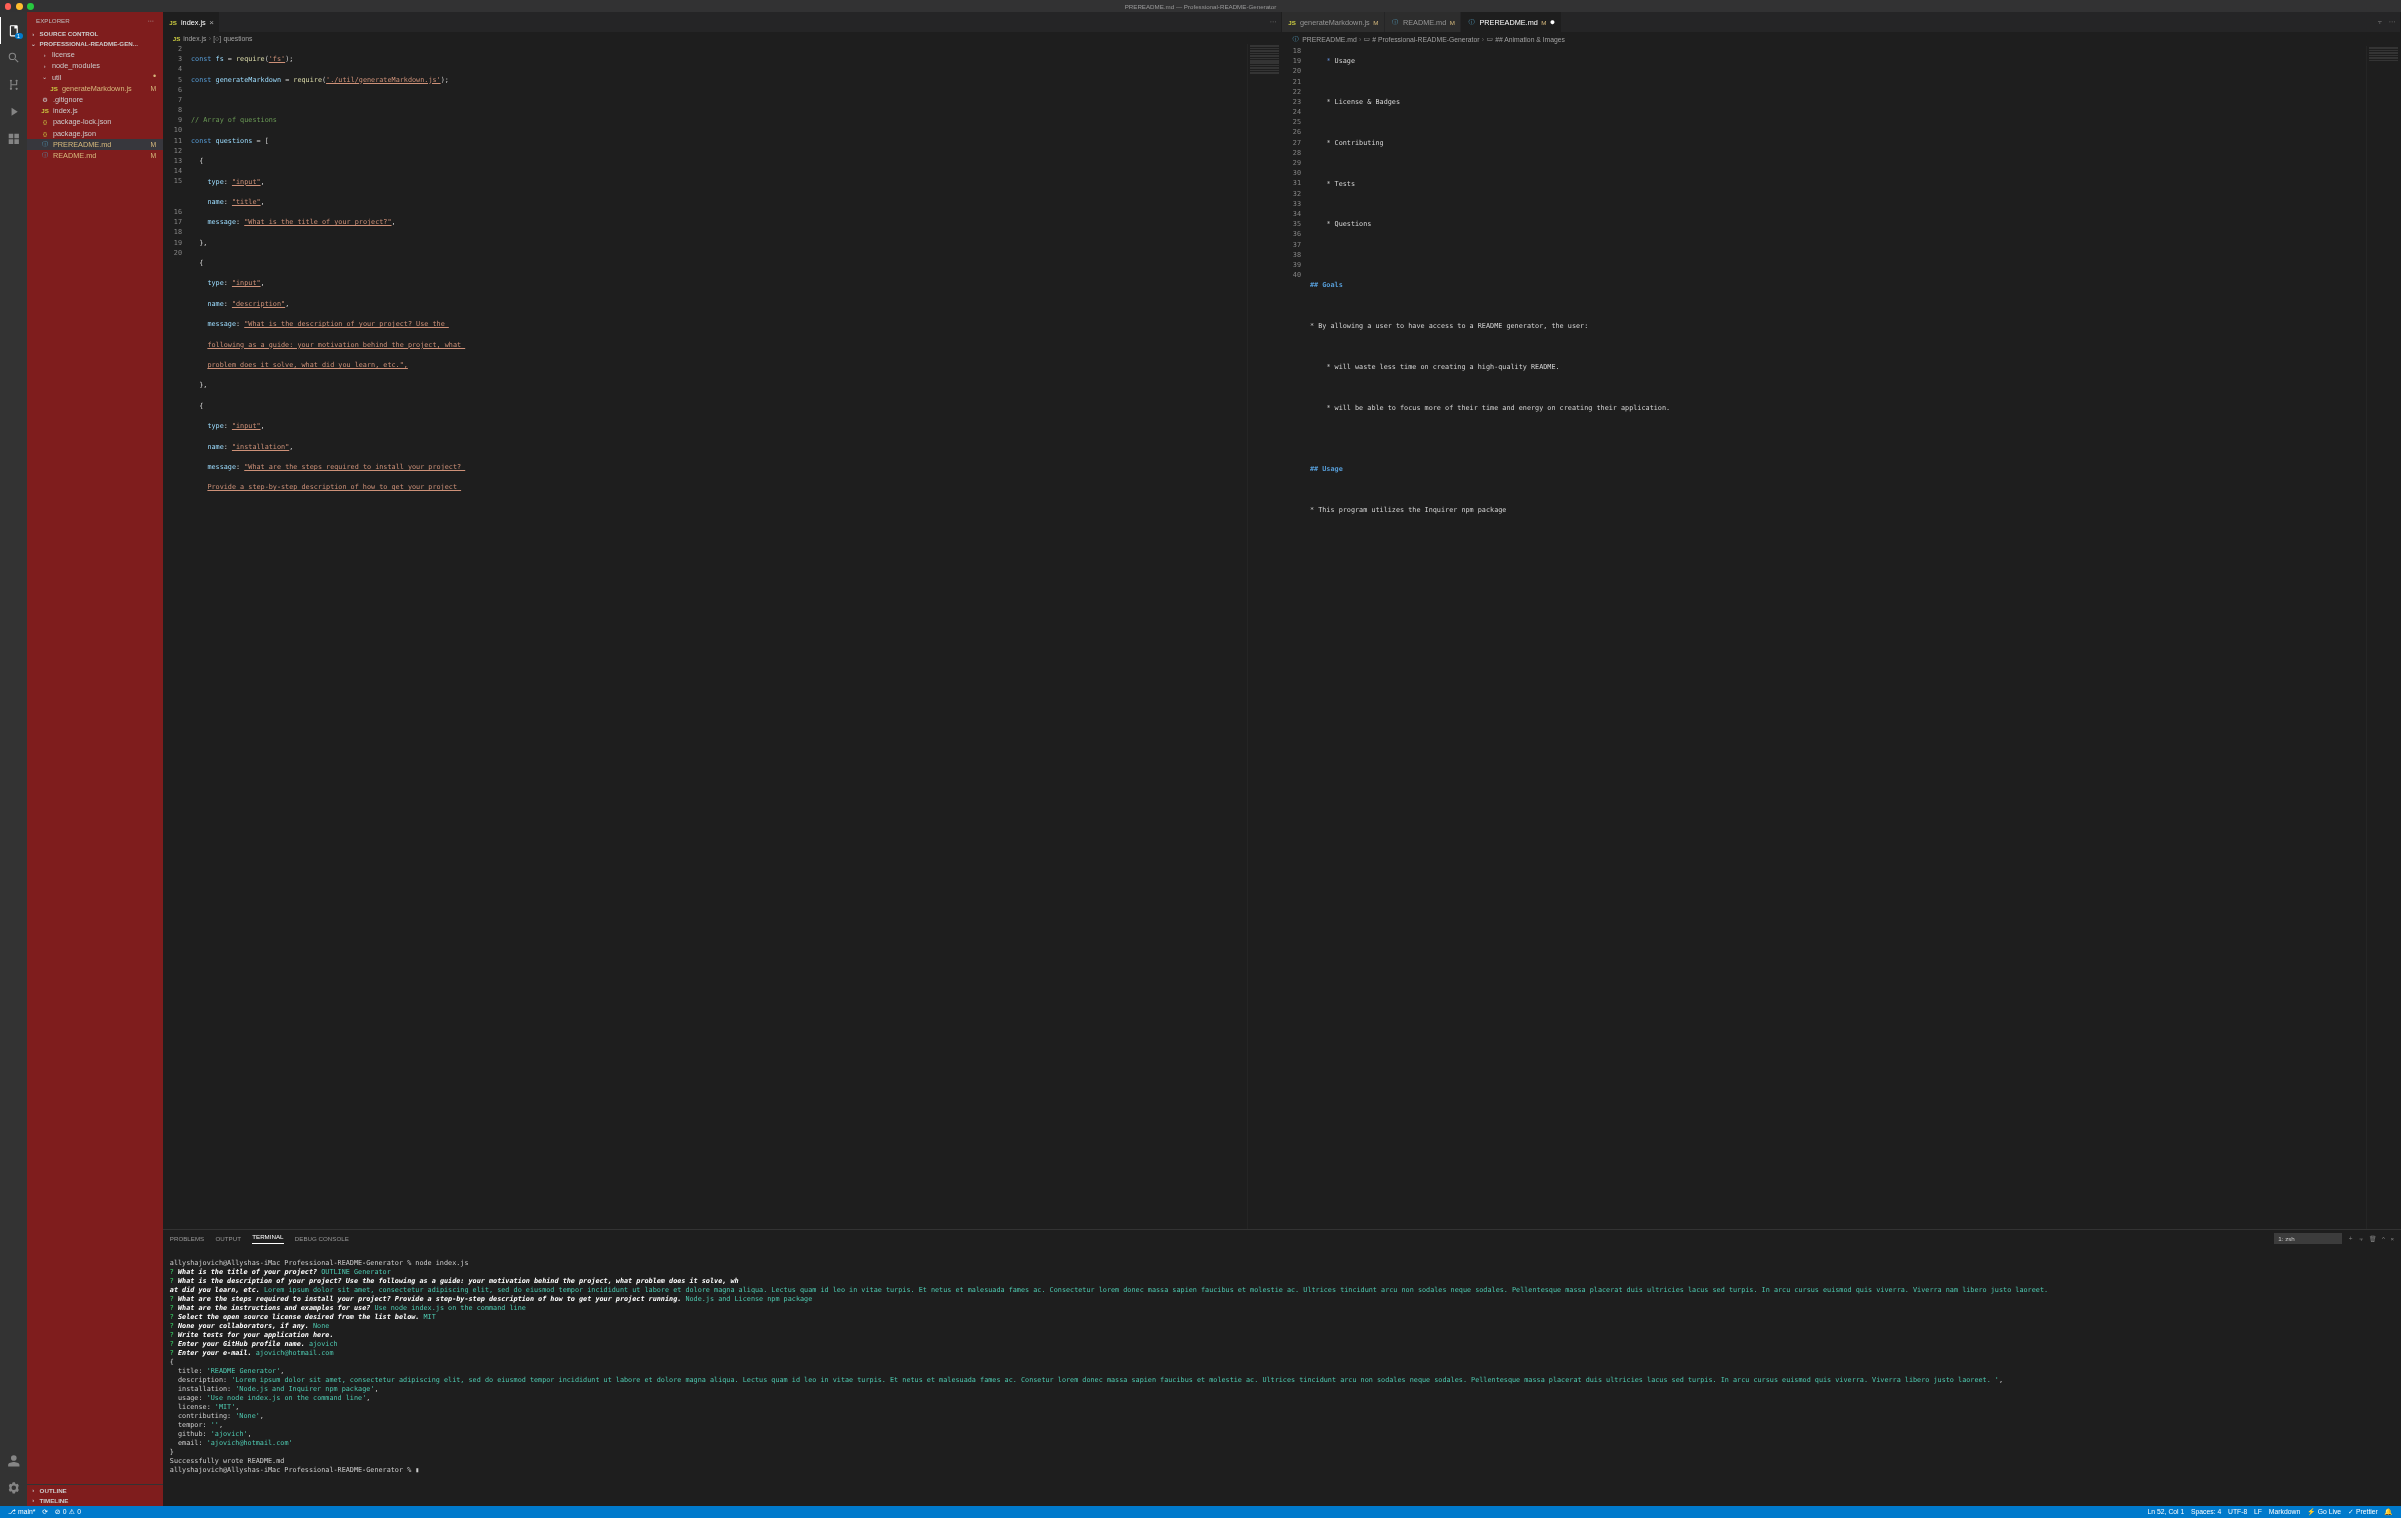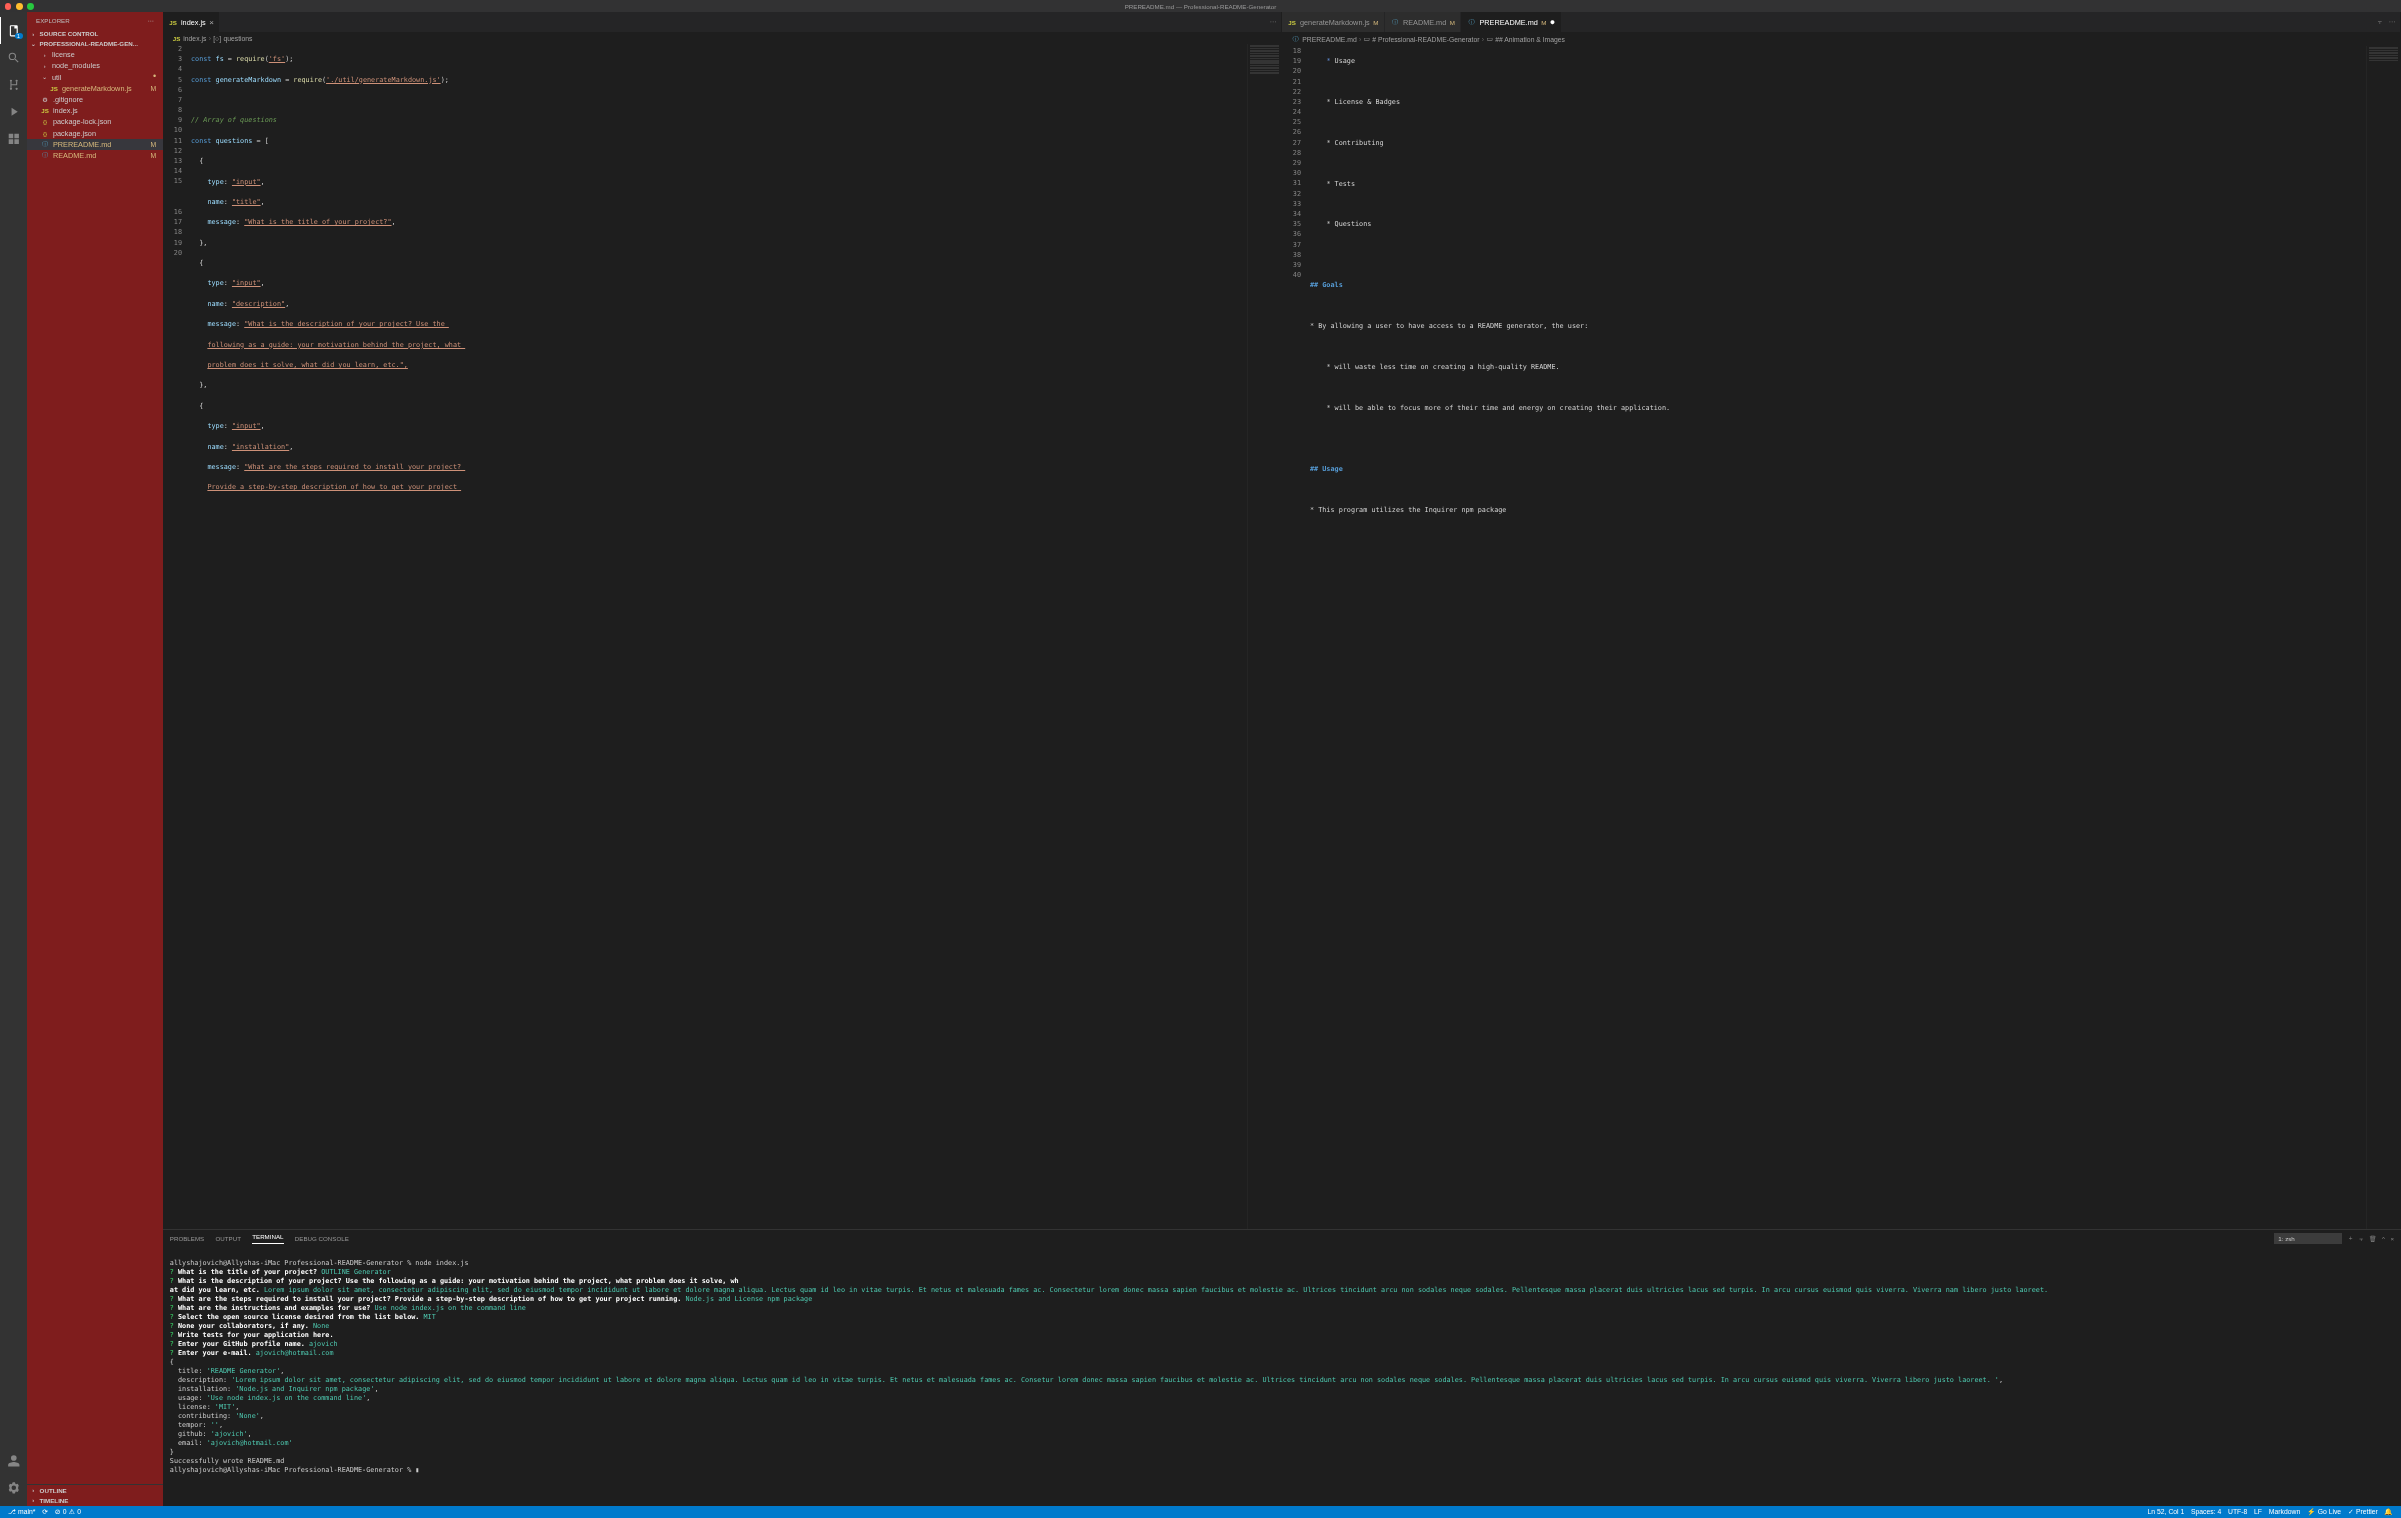--- a/index.html
+++ b/index.html
@@ -210,21 +210,21 @@
   flex: 1;
   white-space: pre;
   overflow: hidden;
   color: #d4d4d4;
 }
 .code-line { height: 10.2px; display: block; }
 .tk-kw { color: #569cd6; }
 .tk-var { color: #9cdcfe; }
 .tk-fn { color: #dcdcaa; }
 .tk-str { color: #ce9178; text-decoration: underline; }
-.tk-cmt { color: #6a9955; font-style: italic; }
+.tk-cmt { color: #6a9955; }
 .tk-mdh { color: #569cd6; font-weight: bold; }
 .tk-bullet { color: #6796e6; }
 .minimap {
   width: 34px;
   background: #1e1e1e;
   opacity: 0.6;
   border-left: 0.6px solid #2a2a2a;
 }
 .minimap-line {
   height: 1.1px;
@@ -267,21 +267,21 @@
   flex: 1;
   padding: 2.3px 6.8px;
   font-family: "Menlo", "Monaco", monospace;
   font-size: 6.8px;
   line-height: 9px;
   overflow: hidden;
   white-space: pre-wrap;
 }
 .t-prompt { color: #ccc; }
 .t-q { color: #3bd267; }
-.t-bold { color: #fff; font-weight: bold; }
+.t-bold { color: #fff; font-weight: bold; font-style: italic; }
 .t-ans { color: #4ec9b0; }
 .t-str { color: #4ec9b0; }
 .statusbar {
   height: 12.4px;
   background: #007acc;
   color: #fff;
   display: flex;
   align-items: center;
   font-size: 6.8px;
   padding: 0 4.5px;

